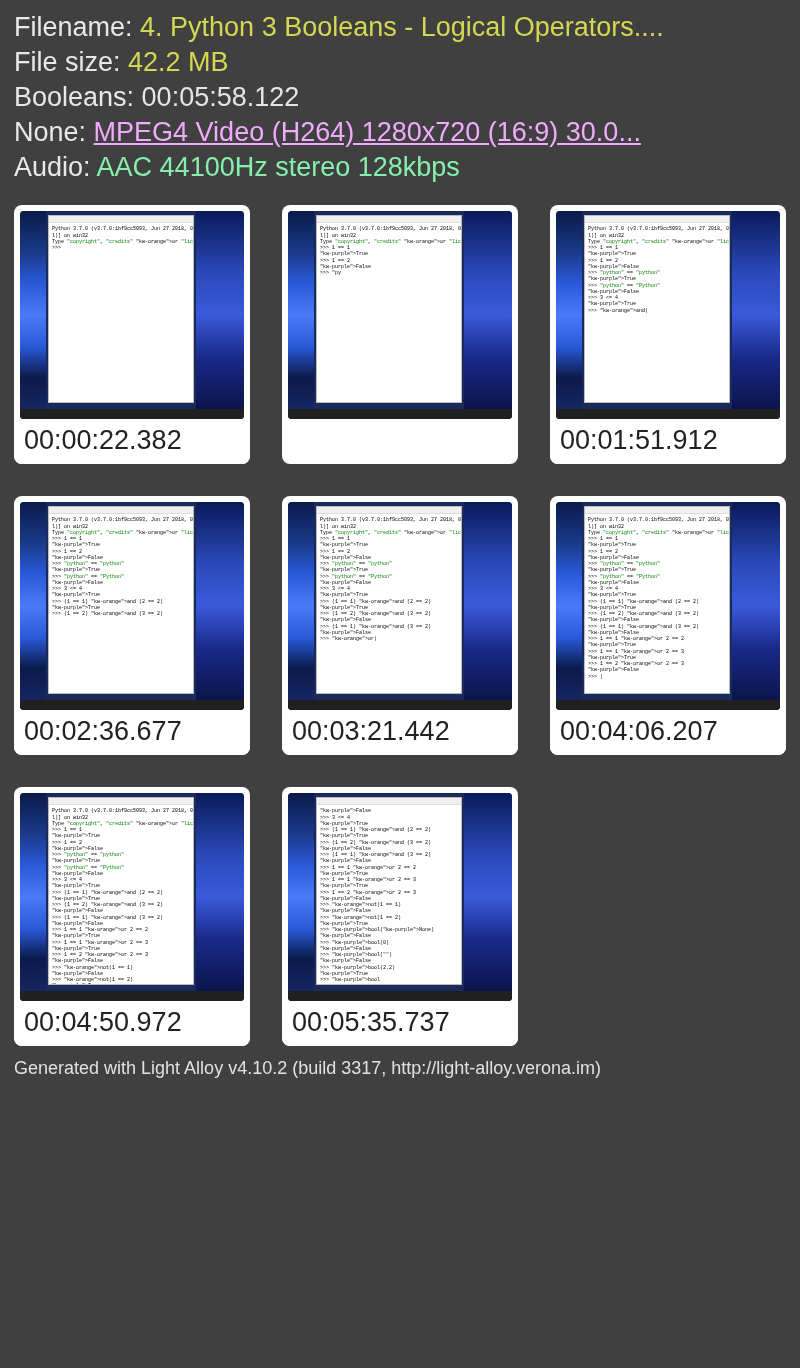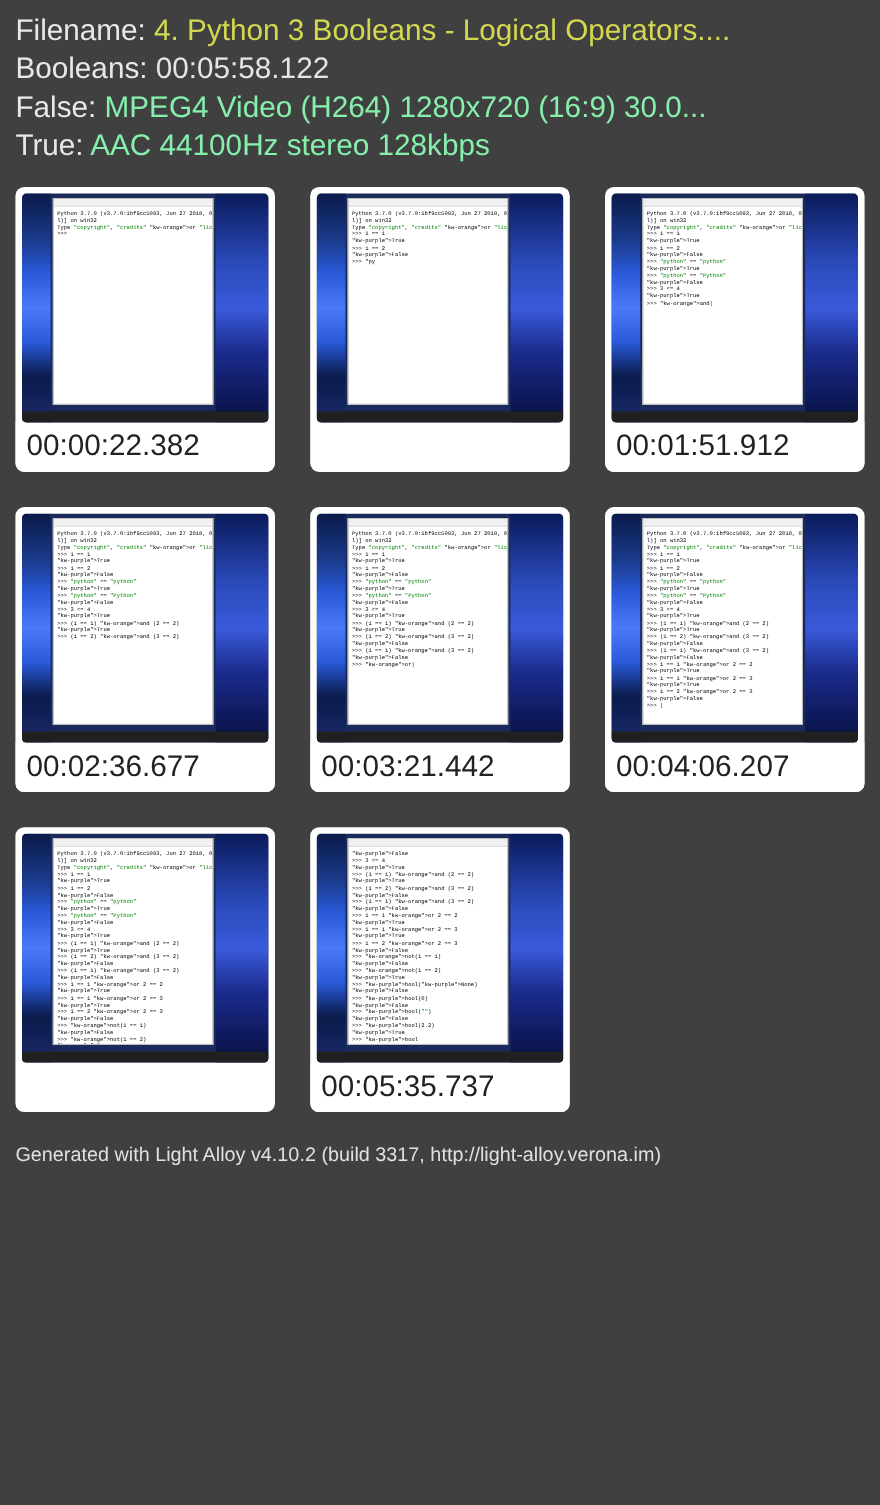--- a/index.html
+++ b/index.html
@@ -13,21 +13,21 @@
   .metadata {
     padding: 10px 27px 6px 14px;
     font-size: 27px;
     line-height: 1.3;
   }
   .metadata-row { white-space: nowrap; overflow: hidden; text-overflow: ellipsis; }
   .meta-label { color: #e8e8e8; }
   .meta-filename { color: #d4d850; }
   .meta-filesize { color: #d4d850; }
   .meta-duration { color: #e5e5e5; }
-  .meta-video { color: #86efac; }
+  .meta-video { color: #f0abfc; text-decoration: underline; }
   .meta-audio { color: #86efac; }
   .grid {
     display: grid;
     grid-template-columns: 1fr 1fr 1fr;
     gap: 32px;
     padding: 14px 14px 6px 14px;
   }
   .thumb-card {
     background: #fff;
     border-radius: 8px;
@@ -76,38 +76,40 @@
     background: #fff;
     font-size: 27px;
     color: #222;
     padding: 6px 10px 8px 10px;
     font-family: Arial, sans-serif;
   }
   .footer {
     color: #e0e0e0;
     font-size: 18px;
     padding: 6px 14px;
-    margin-top: 16px;
   }
 </style>
 </head>
 <body>
 
 <div class="metadata">
   <div class="metadata-row">
     <span class="meta-label">Filename: </span><span class="meta-filename">4. Python 3 Booleans - Logical Operators....</span>
   </div>
   <div class="metadata-row">
+    <span class="meta-label">File size: </span><span class="meta-filesize">42.2 MB</span>
+  </div>
+  <div class="metadata-row">
     <span class="meta-label">Booleans: </span><span class="meta-duration">00:05:58.122</span>
   </div>
   <div class="metadata-row">
-    <span class="meta-label">False: </span><span class="meta-video">MPEG4 Video (H264) 1280x720 (16:9) 30.0...</span>
-  </div>
-  <div class="metadata-row">
-    <span class="meta-label">True: </span><span class="meta-audio">AAC 44100Hz stereo 128kbps</span>
+    <span class="meta-label">None: </span><span class="meta-video">MPEG4 Video (H264) 1280x720 (16:9) 30.0...</span>
+  </div>
+  <div class="metadata-row">
+    <span class="meta-label">Audio: </span><span class="meta-audio">AAC 44100Hz stereo 128kbps</span>
   </div>
 </div>
 
 <div class="grid" id="grid">
     <div class="thumb-card">
       <div class="thumb-image">
         <div class="left-strip"></div>
         <div class="shell-window"><div class="shell-titlebar"></div><div class="shell-content">Python 3.7.0 (v3.7.0:1bf9cc5093, Jun 27 2018, 04:06:47) [MSC v.1914 32 bit (Inte
 l)] on win32
 Type <span class="kw-green">"copyright"</span>, <span class="kw-green">"credits"</span> <span class="&lt;span">"kw-orange"</span>&gt;or <span class="kw-green">"license()"</span> for more information.
@@ -269,20 +271,21 @@
 &gt;&gt;&gt; 1 == 2 <span class="&lt;span">"kw-orange"</span>&gt;or 2 == 3
 <span class="&lt;span">"kw-purple"</span>&gt;False
 &gt;&gt;&gt; <span class="&lt;span">"kw-orange"</span>&gt;not(1 == 1)
 <span class="&lt;span">"kw-purple"</span>&gt;False
 &gt;&gt;&gt; <span class="&lt;span">"kw-orange"</span>&gt;not(1 == 2)
 <span class="&lt;span">"kw-purple"</span>&gt;True
 &gt;&gt;&gt; &gt;None, 0, 0.0, 0j, '', [], {}, (,)</div></div>
         <div class="right-strip"></div>
         <div class="taskbar"></div>
       </div>
+      <div class="timestamp">00:04:50.972</div>
     </div>
     <div class="thumb-card">
       <div class="thumb-image">
         <div class="left-strip"></div>
         <div class="shell-window"><div class="shell-titlebar"></div><div class="shell-content"><span class="&lt;span">"kw-purple"</span>&gt;False
 &gt;&gt;&gt; 3 &lt;= 4
 <span class="&lt;span">"kw-purple"</span>&gt;True
 &gt;&gt;&gt; (1 == 1) <span class="&lt;span">"kw-orange"</span>&gt;and (2 == 2)
 <span class="&lt;span">"kw-purple"</span>&gt;True
 &gt;&gt;&gt; (1 == 2) <span class="&lt;span">"kw-orange"</span>&gt;and (3 == 2)

